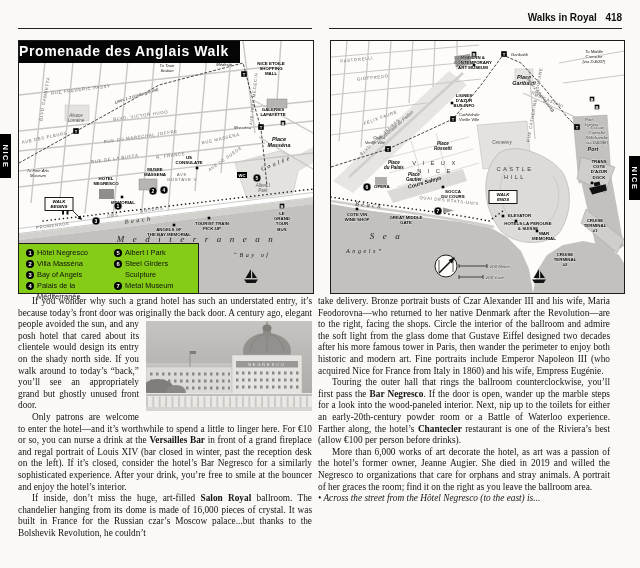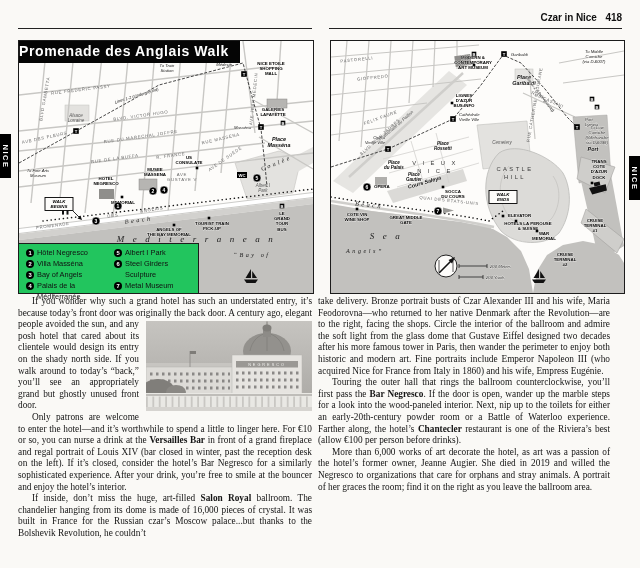--- a/index.html
+++ b/index.html
@@ -34,21 +34,21 @@
   .m-place-sm{font:italic bold 4.5px "Liberation Sans",sans-serif;fill:#0a0a0a;paint-order:stroke;stroke:#fdfcfa;stroke-width:.4;}
   .m-tiny{font:italic 4.2px "Liberation Sans",sans-serif;fill:#222;paint-order:stroke;stroke:#fdfcfa;stroke-width:.35;}
   .m-park{font:italic 4.5px "Liberation Sans",sans-serif;fill:#5a5a5a;}
   .m-water{font:italic 9px "Liberation Serif",serif;fill:#1d1d1d;letter-spacing:8.5px;}
   .m-water-sm{font:italic 6.2px "Liberation Serif",serif;fill:#1d1d1d;letter-spacing:2.5px;}
   .m-big{font:5.8px "Liberation Sans",sans-serif;letter-spacing:2.4px;fill:#3a3a3a;}
   .m-boxtext{font:italic bold 4.4px "Liberation Sans",sans-serif;fill:#000;}
   .m-markernum{font:bold 5px "Liberation Sans",sans-serif;fill:#fff;}
   .m-iconletter{font:bold 4.2px "Liberation Sans",sans-serif;fill:#fff;}
   
-  .legend{position:absolute;left:0;bottom:0;width:179px;height:49px;background:#22c55e;
+  .legend{position:absolute;left:0;bottom:0;width:179px;height:49px;background:#84cc16;
           border-top:1px solid #1c1c1c;border-right:1px solid #1c1c1c;z-index:4;}
   .lcol{position:absolute;top:4px;}
   .lcol1{left:7px;width:92px;}
   .lcol2{left:95px;width:78px;}
   .litem{display:flex;gap:3px;font:7.4px/10.5px "Liberation Sans",sans-serif;color:#111;margin-bottom:0.5px;}
   .lnum{flex:0 0 8px;width:8px;height:8px;border-radius:50%;background:#000;color:#fff;
         font:bold 5.8px/8px "Liberation Sans",sans-serif;text-align:center;margin-top:1px;}
   .llab{display:block;max-width:62px;}
   
   .col{position:absolute;top:296px;}
@@ -59,21 +59,21 @@
   .body-p.ital{font-style:italic;}
   .body-p b{font-weight:bold;}
   .photo-float{float:right;width:166px;height:90px;margin:2px 0 3px 7px;display:block;}
   .photo-float svg{display:block;width:166px;height:90px;}
 </style>
 </head>
 <body>
 
 <div class="page">
 
-  <div class="hdr hdr-right"><span>Czar in Nice</span><span class="pn">418</span></div>
+  <div class="hdr hdr-right"><span>Walks in Royal</span><span class="pn">418</span></div>
   <div class="hrule hrule-l"></div>
   <div class="hrule hrule-r"></div>
 
   <div class="tab tab-left">
       <span>NICE</span>
     </div>
   <div class="tab tab-right">
       <span>NICE</span>
     </div>
 
@@ -467,15 +467,16 @@
       <rect x="0" y="86" width="166" height="4" fill="#d6d4d0"></rect>
     </svg>
   </span><span>door. A century ago, elegant people avoided the sun, and any posh hotel that cared about its clientele would design its entry on the shady north side. If you walk around to today’s “back,” you’ll see an appropriately grand but ghostly unused front door.</span></p>
       <p class="body-p ind"><span>Only patrons are welcome to enter the hotel—and it’s worthwhile to spend a little to linger here. For €10 or so, you can nurse a drink at the </span><b>Versailles Bar</b><span> in front of a grand fireplace and regal portrait of Louis XIV (bar closed in winter, past the reception desk on the left). If it’s closed, consider the hotel’s Bar Negresco for a similarly sophisticated experience. After your drink, you’re free to smile at the bouncer and enjoy the hotel’s interior.</span></p>
       <p class="body-p ind"><span>If inside, don’t miss the huge, art-filled </span><b>Salon Royal</b><span> ballroom. The chandelier hanging from its dome is made of 16,000 pieces of crystal. It was built in France for the Russian czar’s Moscow palace...but thanks to the Bolshevik Revolution, he couldn’t</span></p>
     </div>
   <div class="col col-right" id="col-right">
       <p class="body-p"><span>take delivery. Bronze portrait busts of Czar Alexander III and his wife, Maria Feodorovna—who returned to her native Denmark after the Revolution—are to the right, facing the shops. Circle the interior of the ballroom and admire the soft light from the glass dome that Gustave Eiffel designed two decades after his more famous tower in Paris, then wander the perimeter to enjoy both historic and modern art. Fine portraits include Emperor Napoleon III (who acquired Nice for France from Italy in 1860) and his wife, Empress Eugénie.</span></p>
       <p class="body-p ind"><span>Touring the outer hall that rings the ballroom counterclockwise, you’ll first pass the </span><b>Bar Negresco</b><span>. If the door is open, wander up the marble steps for a look into the wood-paneled interior. Next, nip up to the toilets for either an early-20th-century powder room or a Battle of Waterloo experience. Farther along, the hotel’s </span><b>Chantecler</b><span> restaurant is one of the Riviera’s best (allow €100 per person before drinks).</span></p>
       <p class="body-p ind"><span>More than 6,000 works of art decorate the hotel, as art was a passion of the hotel’s former owner, Jeanne Augier. She died in 2019 and willed the Negresco to organizations that care for orphans and stray animals. A portrait of her graces the room; find it on the right as you leave the ballroom area.</span></p>
+      <p class="body-p ital"><span>• Across the street from the Hôtel Negresco (to the east) is...</span></p>
     </div>
 
 </div>
 
 </body></html>

